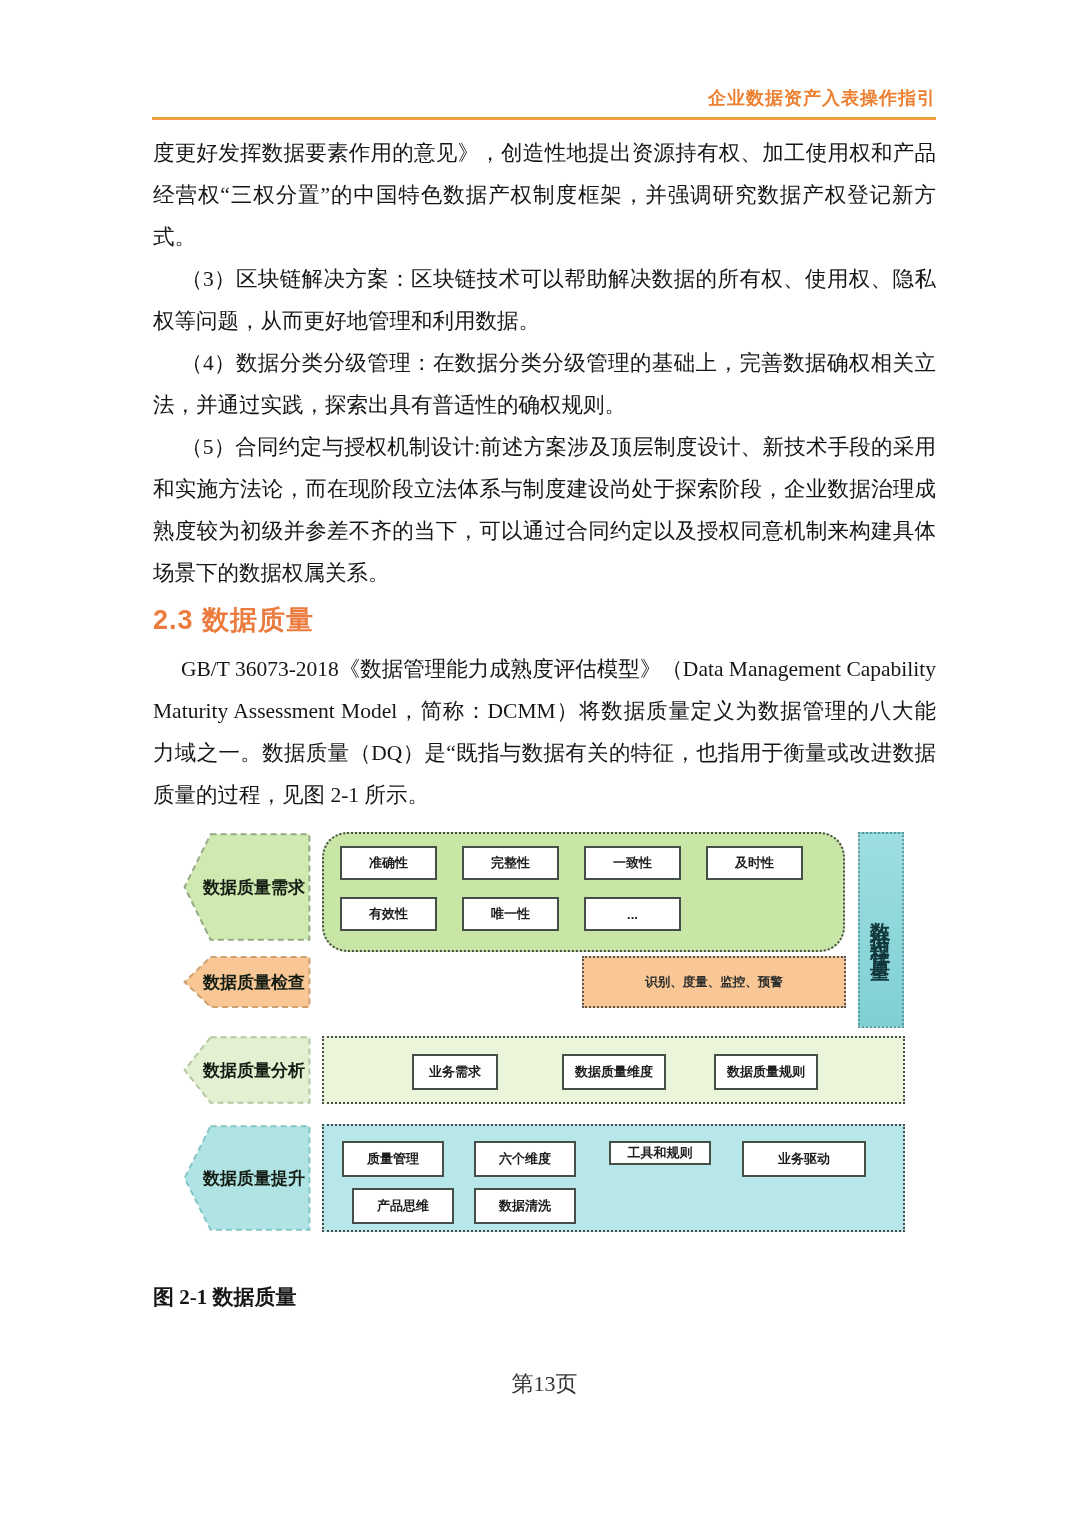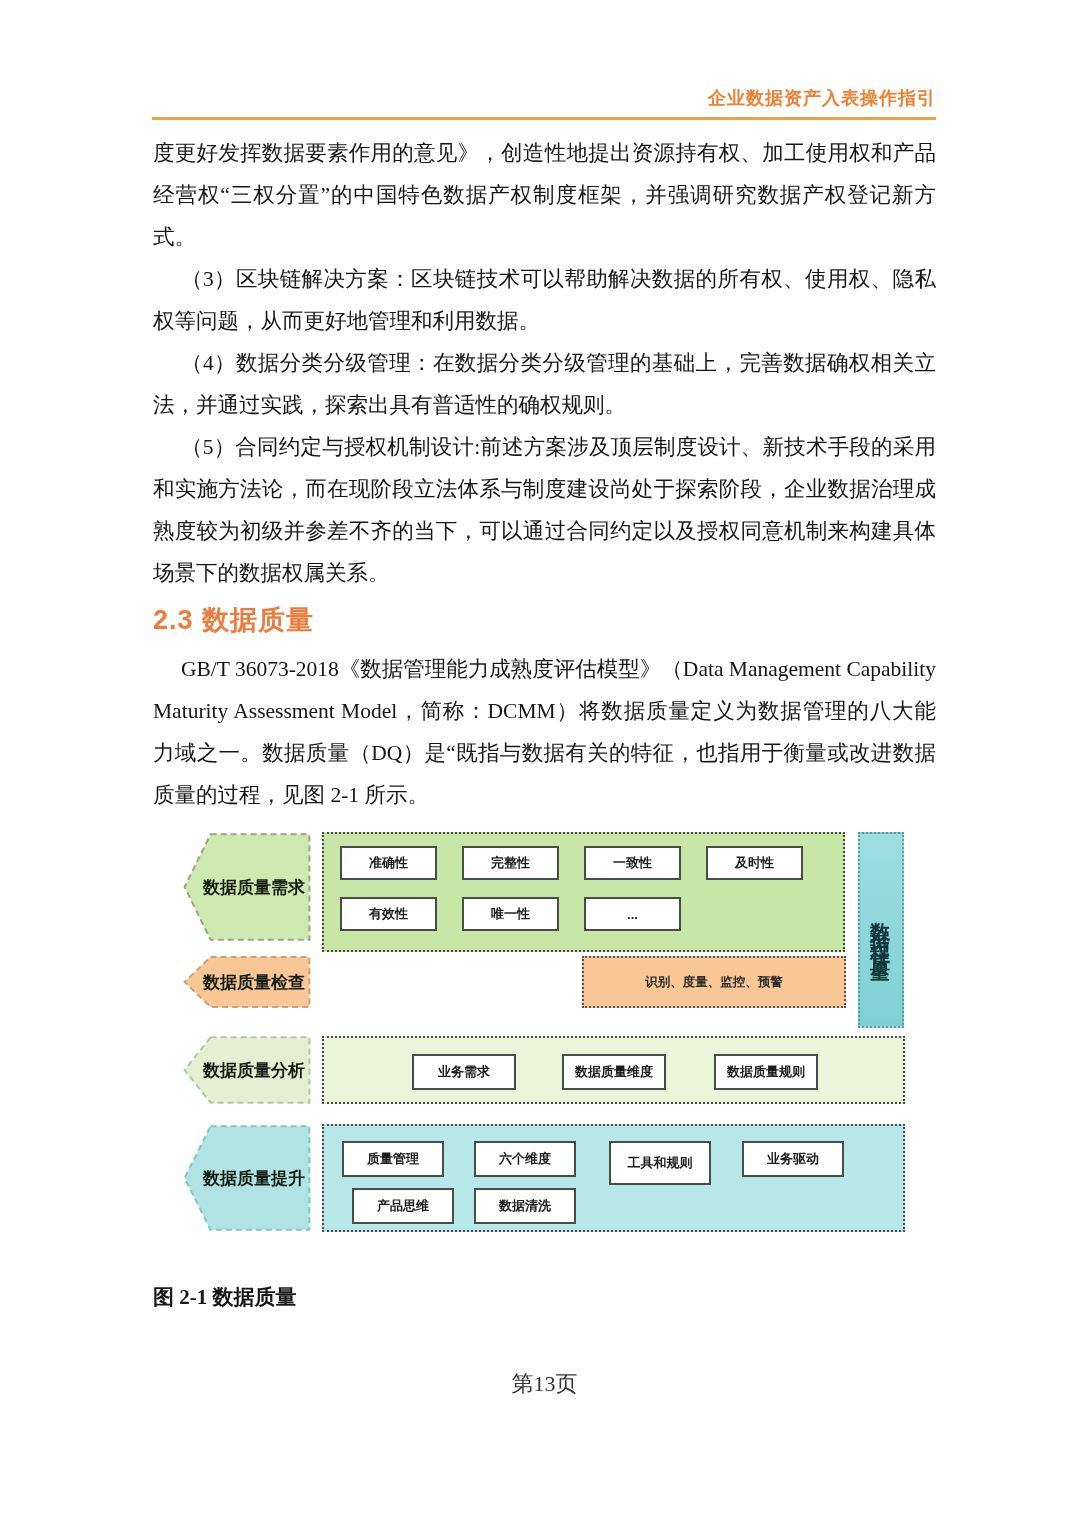--- a/index.html
+++ b/index.html
@@ -37,21 +37,21 @@
   }
   .p1{top:2px;height:110px;}
   .p2{top:126px;height:52px;}
   .p3{top:206px;height:68px;}
   .p4{top:294px;height:108px;}
   .p1 polygon{fill:#cfeab0;stroke:#96a884;}
   .p2 polygon{fill:#f8c795;stroke:#cfa070;}
   .p3 polygon{fill:#e3f1d2;stroke:#b3c7a0;}
   .p4 polygon{fill:#b0e4e4;stroke:#84c4c4;}
   .dcont{position:absolute;border:2px dotted #4a4a4a;box-sizing:border-box;}
-  .c1{left:140px;top:2px;width:523px;height:120px;background:#c8e6a5;}
+  .c1{left:140px;top:2px;width:523px;height:120px;background:#c8e6a5;border-radius:25px;}
   .c3{left:140px;top:206px;width:583px;height:68px;background:#eaf5da;}
   .c4{left:140px;top:294px;width:583px;height:108px;background:#b7e7e8;}
   .wbox{
     position:absolute;background:#ffffff;border:2px solid #454f48;box-sizing:border-box;
     display:flex;align-items:center;justify-content:center;
     font-weight:bold;font-size:13px;color:#1d1d1d;white-space:nowrap;
   }
   .obox{
     position:absolute;top:126px;height:52px;background:#f8c795;border:2px dotted #555;
     box-sizing:border-box;display:flex;align-items:center;justify-content:center;
@@ -127,30 +127,30 @@
       <div class="wbox" style="left:260px;top:12px;width:97px;height:34px;">一致性</div>
       <div class="wbox" style="left:382px;top:12px;width:97px;height:34px;">及时性</div>
       <div class="wbox" style="left:16px;top:63px;width:97px;height:34px;">有效性</div>
       <div class="wbox" style="left:138px;top:63px;width:97px;height:34px;">唯一性</div>
       <div class="wbox" style="left:260px;top:63px;width:97px;height:34px;">...</div>
     </div>
 
     <div class="obox ob2">识别、度量、监控、预警</div>
 
     <div class="dcont c3">
-      <div class="wbox" style="left:88px;top:16px;width:104px;height:36px;">业务需求</div>
+      <div class="wbox" style="left:88px;top:16px;width:86px;height:36px;">业务需求</div>
       <div class="wbox" style="left:238px;top:16px;width:104px;height:36px;">数据质量维度</div>
       <div class="wbox" style="left:390px;top:16px;width:104px;height:36px;">数据质量规则</div>
     </div>
 
     <div class="dcont c4">
       <div class="wbox" style="left:18px;top:15px;width:102px;height:36px;">质量管理</div>
       <div class="wbox" style="left:150px;top:15px;width:102px;height:36px;">六个维度</div>
-      <div class="wbox" style="left:285px;top:15px;width:102px;height:44px;">工具和规则</div>
-      <div class="wbox" style="left:418px;top:15px;width:102px;height:36px;">业务驱动</div>
+      <div class="wbox" style="left:285px;top:15px;width:102px;height:24px;">工具和规则</div>
+      <div class="wbox" style="left:418px;top:15px;width:124px;height:36px;">业务驱动</div>
       <div class="wbox" style="left:28px;top:62px;width:102px;height:36px;">产品思维</div>
       <div class="wbox" style="left:150px;top:62px;width:102px;height:36px;">数据清洗</div>
     </div>
 
     <div class="side-bar">数据过程质量</div>
   </div>
 
   <div class="figure-caption">图 2-1 数据质量</div>
   <div class="page-footer">第13页</div>
 

